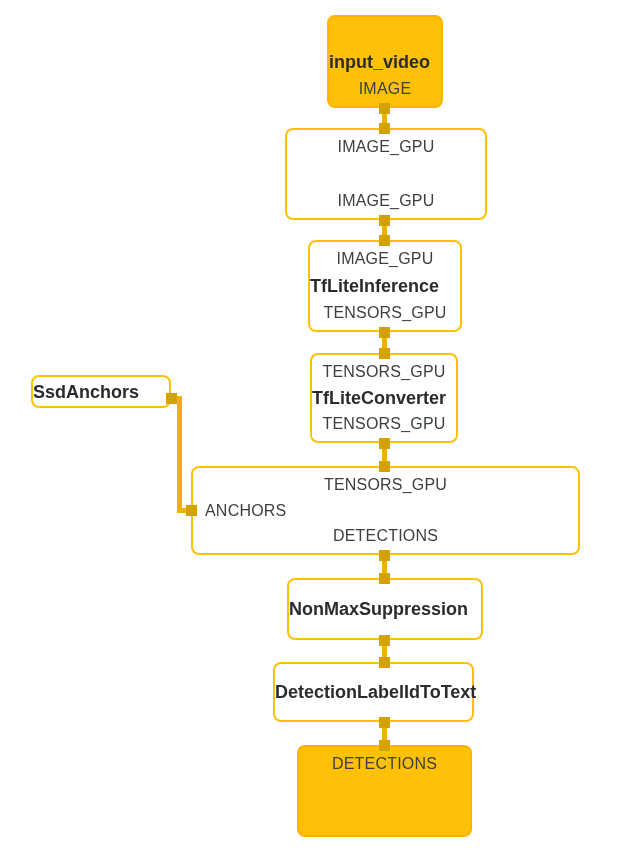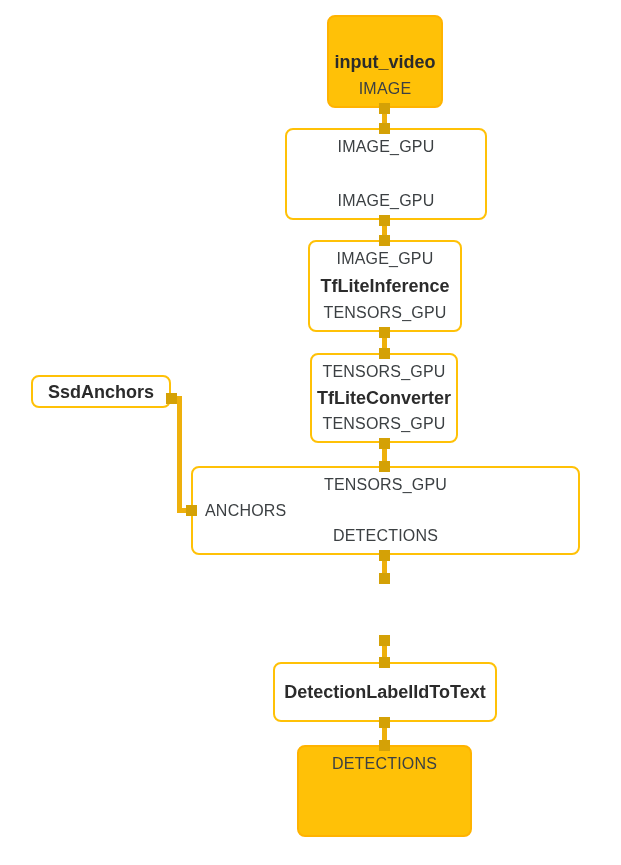--- a/index.html
+++ b/index.html
@@ -25,21 +25,21 @@
     overflow: hidden;
   }
   .node {
     position: absolute;
     box-sizing: border-box;
     background: var(--node-fill);
     border: 2px solid var(--node-border);
     border-radius: 8px;
     display: flex;
     align-items: center;
-    justify-content: center;
+    justify-content: flex-start;
     cursor: pointer;
   }
   .node.io {
     background: var(--io-fill);
     border-color: var(--io-border);
   }
   .title {
     font-size: 18px;
     font-weight: bold;
     color: var(--title-text);
@@ -109,22 +109,25 @@
   <div class="node" style="left:31px;top:375px;width:140px;height:33px">
     <div class="title">SsdAnchors</div>
   </div>
 
   <div class="node" style="left:191px;top:466px;width:389px;height:89px">
     <span class="port top">TENSORS_GPU</span>
     <span class="port left">ANCHORS</span>
     <span class="port bottom">DETECTIONS</span>
   </div>
 
+  <div class="node" style="left:287px;top:578px;width:196px;height:62px">
+    <div class="title">NonMaxSuppression</div>
+  </div>
 
-  <div class="node" style="left:273px;top:662px;width:224px;height:60px">
+  <div class="node" style="left:273px;top:662px;width:201px;height:60px">
     <div class="title">DetectionLabelIdToText</div>
   </div>
 
   <div class="node io" style="left:297px;top:745px;width:175px;height:92px">
     <span class="port top">DETECTIONS</span>
   </div>
 
   <div class="stub" style="left:379px;top:102.5px"></div>
   <div class="stub" style="left:379px;top:122.5px"></div>
   <div class="stub" style="left:379px;top:214.5px"></div>

